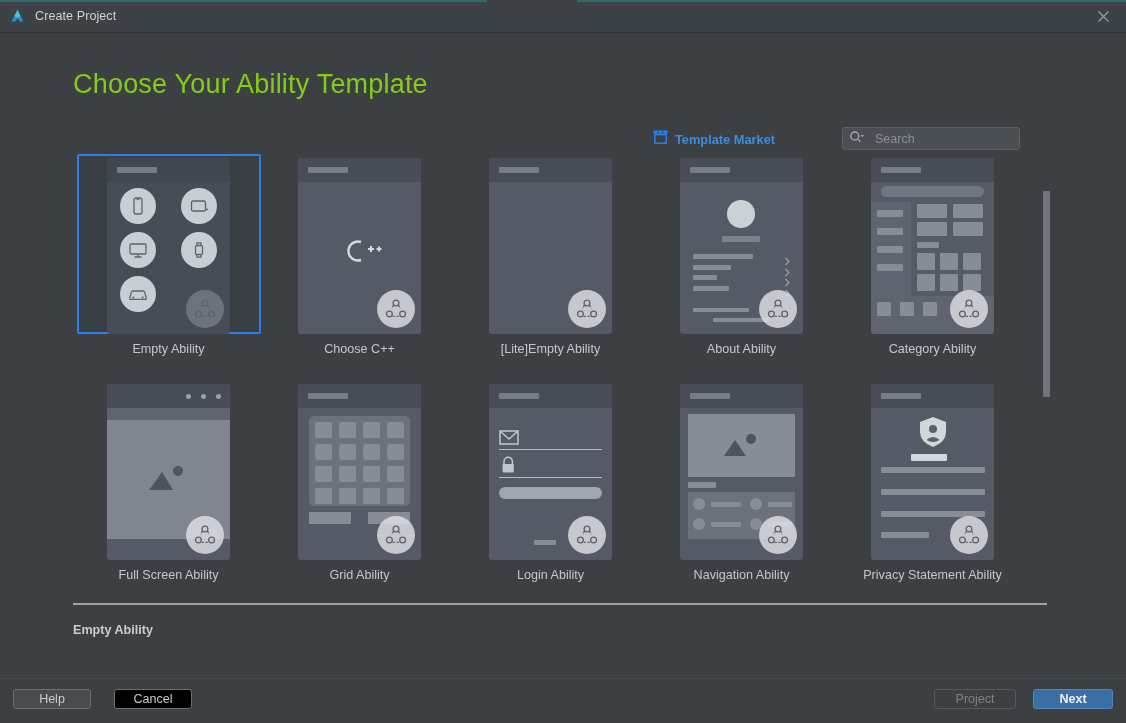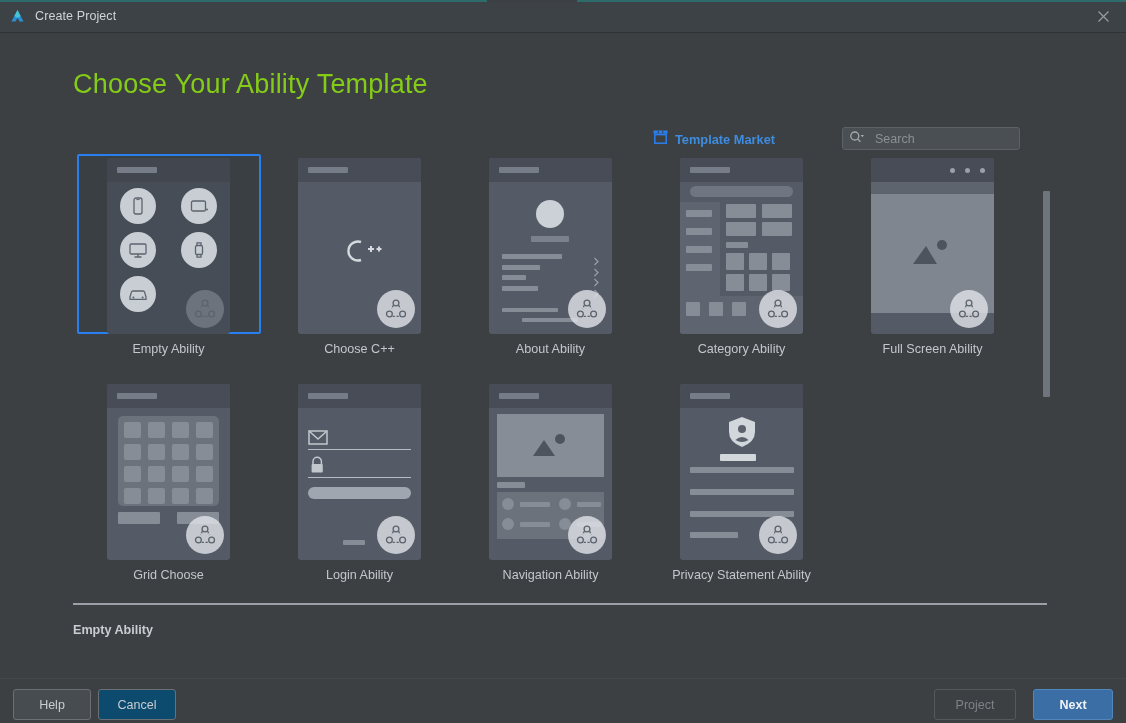--- a/index.html
+++ b/index.html
@@ -282,32 +282,32 @@
   #footer {
     position: absolute;
     left: 0; top: 678px;
     width: 1126px; height: 45px;
     background: #3c4043;
     border-top: 1px solid #44484b;
   }
   .btn {
     position: absolute;
     top: 10px;
-    height: 31px;
+    height: 20px;
     border-radius: 3px;
     font-family: "Liberation Sans", sans-serif;
     font-size: 12.5px;
     display: flex; align-items: center; justify-content: center;
     cursor: default;
     border: 1px solid #6a7075;
     background: #474c50;
     color: #c8cdd2;
   }
   #btn-help   { left: 13px;  width: 78px; }
-  #btn-cancel { left: 98px;  width: 78px; background: #0c4a6e; }
+  #btn-cancel { left: 114px;  width: 78px; background: #000000; }
   #btn-previous {
     right: 110px; width: 82px;
     background: #3c4043;
     border-color: #55595d;
     color: #7c8288;
   }
   #btn-next {
     right: 13px; width: 80px;
     background: #3a6ea5;
     border-color: #4f87bd;
@@ -445,20 +445,40 @@
             </div>
           </div>
           <div class="tpl-label">Choose C++</div>
         </div>
         <div class="tpl-cell">
           <div class="tpl-frame">
             <div class="mock">
               <div class="mock-head">
                 <span class="bar"></span>
               </div>
+              <div class="badge">
+                <svg width="26" height="26" viewBox="0 0 26 26">
+  <circle cx="13" cy="7" r="2.9" fill="none" stroke="#5b636e" stroke-width="1.3"></circle>
+  <circle cx="6.4" cy="18" r="2.9" fill="none" stroke="#5b636e" stroke-width="1.3"></circle>
+  <circle cx="19.6" cy="18" r="2.9" fill="none" stroke="#5b636e" stroke-width="1.3"></circle>
+  <path d="M10.3 9.2 L8.6 13.1" stroke="#5b636e" stroke-width="1.3" stroke-dasharray="2.2 1.6"></path>
+  <path d="M15.7 9.2 L17.4 13.1" stroke="#5b636e" stroke-width="1.3" stroke-dasharray="2.2 1.6"></path>
+  <path d="M9.7 20.3 L16.3 20.3" stroke="#5b636e" stroke-width="1.3" stroke-dasharray="2.2 1.6"></path>
+</svg>
+              </div>
+            </div>
+          </div>
+          <div class="tpl-label">[Lite]Empty Ability</div>
+        </div>
+        <div class="tpl-cell">
+          <div class="tpl-frame">
+            <div class="mock">
+              <div class="mock-head">
+                <span class="bar"></span>
+              </div>
               <div class="blk" style="left:47px;top:42px;width:28px;height:28px;border-radius:50%;background:#ccd1d7;"></div>
               <div class="blk lite" style="left:42px;top:78px;width:38px;height:6px;"></div>
               <div class="blk" style="left:13px;top:96px;width:60px;height:5px;"></div>
               <div style="position:absolute;left:104px;top:94px;">
               <svg width="7" height="9" viewBox="0 0 7 9">
                   <path d="M1.5 1 L5 4.5 L1.5 8" fill="none" stroke="#9aa0aa" stroke-width="1.2"></path>
                 </svg></div>
               <div class="blk" style="left:13px;top:106.5px;width:38px;height:5px;"></div>
               <div style="position:absolute;left:104px;top:104.5px;">
               <svg width="7" height="9" viewBox="0 0 7 9">
@@ -592,21 +612,21 @@
   <circle cx="13" cy="7" r="2.9" fill="none" stroke="#5b636e" stroke-width="1.3"></circle>
   <circle cx="6.4" cy="18" r="2.9" fill="none" stroke="#5b636e" stroke-width="1.3"></circle>
   <circle cx="19.6" cy="18" r="2.9" fill="none" stroke="#5b636e" stroke-width="1.3"></circle>
   <path d="M10.3 9.2 L8.6 13.1" stroke="#5b636e" stroke-width="1.3" stroke-dasharray="2.2 1.6"></path>
   <path d="M15.7 9.2 L17.4 13.1" stroke="#5b636e" stroke-width="1.3" stroke-dasharray="2.2 1.6"></path>
   <path d="M9.7 20.3 L16.3 20.3" stroke="#5b636e" stroke-width="1.3" stroke-dasharray="2.2 1.6"></path>
 </svg>
               </div>
             </div>
           </div>
-          <div class="tpl-label">Grid Choose</div>
+          <div class="tpl-label">Grid Ability</div>
         </div>
         <div class="tpl-cell">
           <div class="tpl-frame">
             <div class="mock">
               <div class="mock-head">
                 <span class="bar"></span>
               </div>
               <div style="position:absolute;left:10px;top:46px;">
       <svg width="20" height="15" viewBox="0 0 20 15">
                   <rect x="1" y="1" width="18" height="13" fill="none" stroke="#c2c7cd" stroke-width="1.5"></rect>

